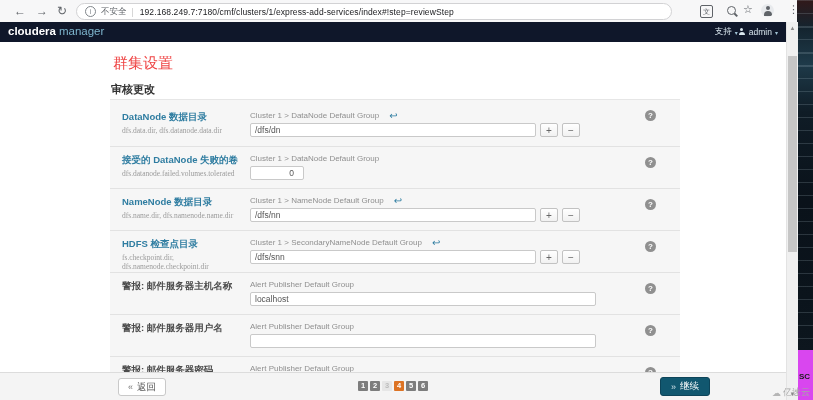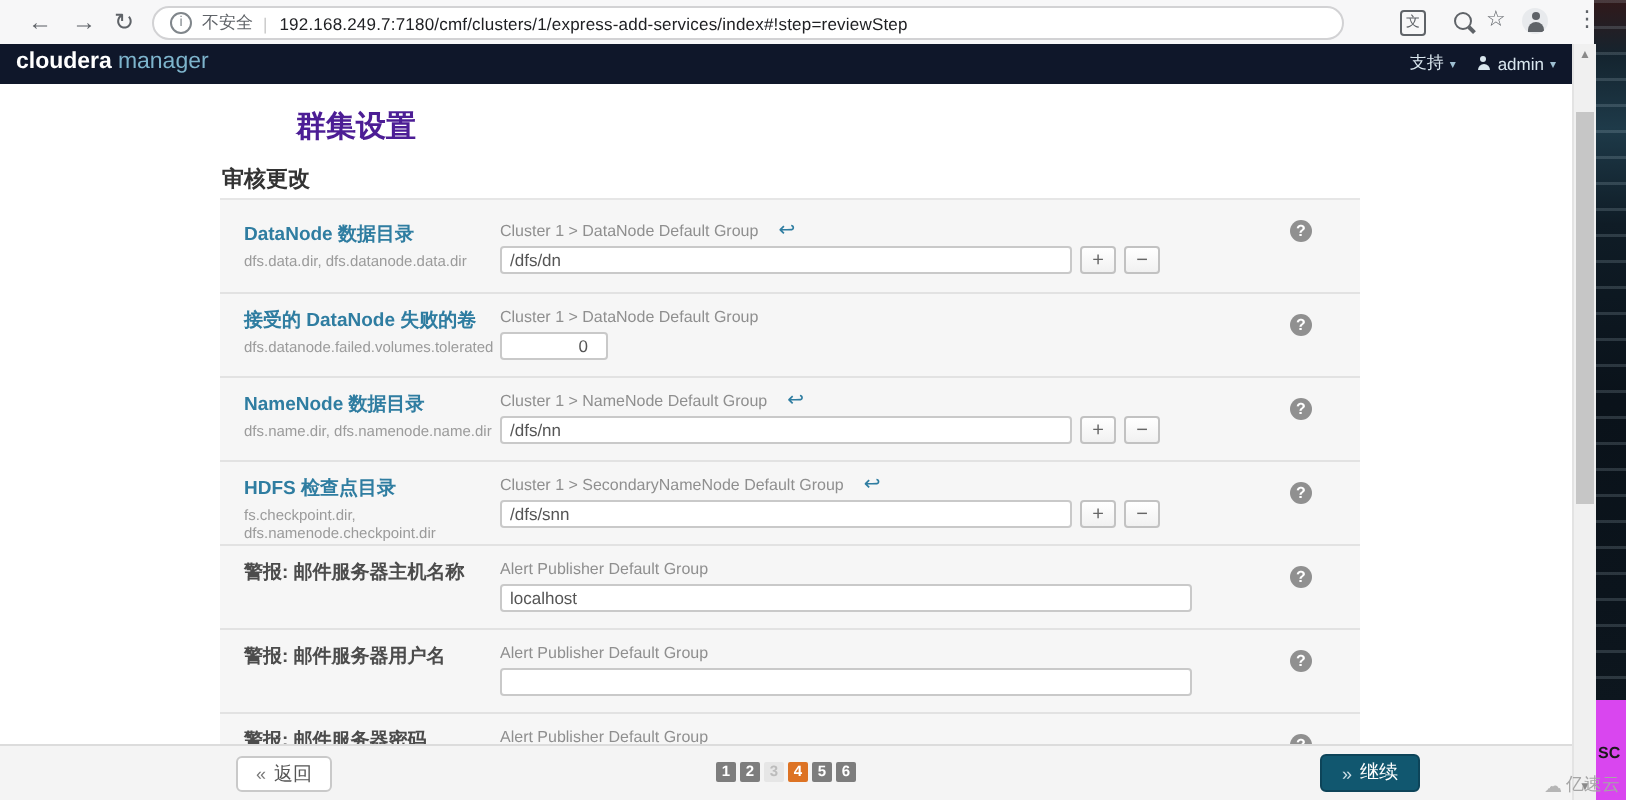--- a/index.html
+++ b/index.html
@@ -26,41 +26,41 @@
   .star-ic{position:absolute;left:743px;top:3px;font-size:11px;color:#5f6368;}
   .avatar-ic{position:absolute;left:761px;top:4px;width:13px;height:13px;border-radius:50%;background:#e8eaed;overflow:hidden;}
   .avatar-ic::before{content:"";position:absolute;left:4.5px;top:2px;width:4px;height:4px;border-radius:50%;background:#5f6368;}
   .avatar-ic::after{content:"";position:absolute;left:2.5px;top:7px;width:8px;height:5px;border-radius:4px 4px 0 0;background:#5f6368;}
   .menu-ic{position:absolute;left:788px;top:3px;font-size:11px;color:#5f6368;letter-spacing:0;}
 
   
   .cm-header{position:absolute;left:0;top:22px;width:786px;height:20px;background:#0f172a;}
   .cm-logo{position:absolute;left:8px;top:3px;font-size:11.5px;color:#fff;font-weight:bold;}
   .cm-logo .suffix{color:#7db4cc;font-weight:normal;margin-left:3px;}
-  .cm-right{position:absolute;right:8px;top:4px;display:flex;align-items:center;gap:10px;
+  .cm-right{position:absolute;right:8px;top:4px;display:flex;align-items:center;gap:0;
             font-size:8.5px;color:#d9e6ee;margin-left:44px;}
   .cm-item{display:flex;align-items:center;gap:3px;cursor:default;}
   .caret{font-size:6px;color:#9fc0d2;}
   .user-ic{position:relative;width:8px;height:8px;display:inline-block;}
   .user-ic::before{content:"";position:absolute;left:2.5px;top:0;width:3px;height:3px;border-radius:50%;background:#d9e6ee;}
   .user-ic::after{content:"";position:absolute;left:1px;top:3.8px;width:6px;height:3.5px;border-radius:3px 3px 0 0;background:#d9e6ee;}
 
   
   .content{position:absolute;left:0;top:42px;width:786px;height:330px;background:#fff;}
-  .page-title{position:absolute;left:113px;top:12px;font-size:15px;font-weight:bold;color:#4c1d95;margin-left:35px;}
+  .page-title{position:absolute;left:113px;top:12px;font-size:15px;font-weight:normal;color:#ef4444;}
   .section-title{position:absolute;left:111px;top:40px;font-size:11px;font-weight:bold;color:#333;}
 
   .panel{position:absolute;left:110px;top:57px;width:570px;background:#f6f6f6;border-top:1px solid #e6e6e6;}
   .row{position:relative;display:flex;height:42px;box-sizing:border-box;
        padding-left:12px;border-bottom:1px solid #e2e2e2;}
   .row:first-child{height:47px;padding-top:4px;}
   .row-left{width:128px;padding-top:7px;flex:0 0 auto;}
   .row-label{font-size:9.5px;font-weight:bold;color:#2f7da1;text-decoration:none;display:block;cursor:pointer;}
   .row-label.plain{color:#4c4c4c;cursor:default;}
-  .row-sub{font-size:7.5px;color:#9b9b9b;margin-top:2px;}
+  .row-sub{font-size:7.5px;color:#9b9b9b;margin-top:2px;font-family:Liberation Serif, serif;}
   .row-mid{flex:1;padding-top:7px;}
   .row-group{font-size:8px;color:#8f8f8f;display:flex;align-items:center;}
   .reset-icon{color:#2f7da1;font-size:10px;margin-left:10px;line-height:8px;cursor:pointer;}
   .row-inputline{margin-top:3px;display:flex;align-items:center;}
   .row-input{height:14px;box-sizing:border-box;border:1px solid #c9c9c9;border-radius:2px;
              font-size:8.5px;padding:0 4px;color:#555;background:#fff;font-family:"Liberation Sans",sans-serif;}
   .row-input.t-list{width:286px;}
   .row-input.t-number{width:54px;text-align:right;padding-right:9px;}
   .row-input.t-text{width:346px;}
   .mini-btn{width:18px;height:14px;margin-left:4px;border:1px solid #c2c2c2;border-radius:2px;

